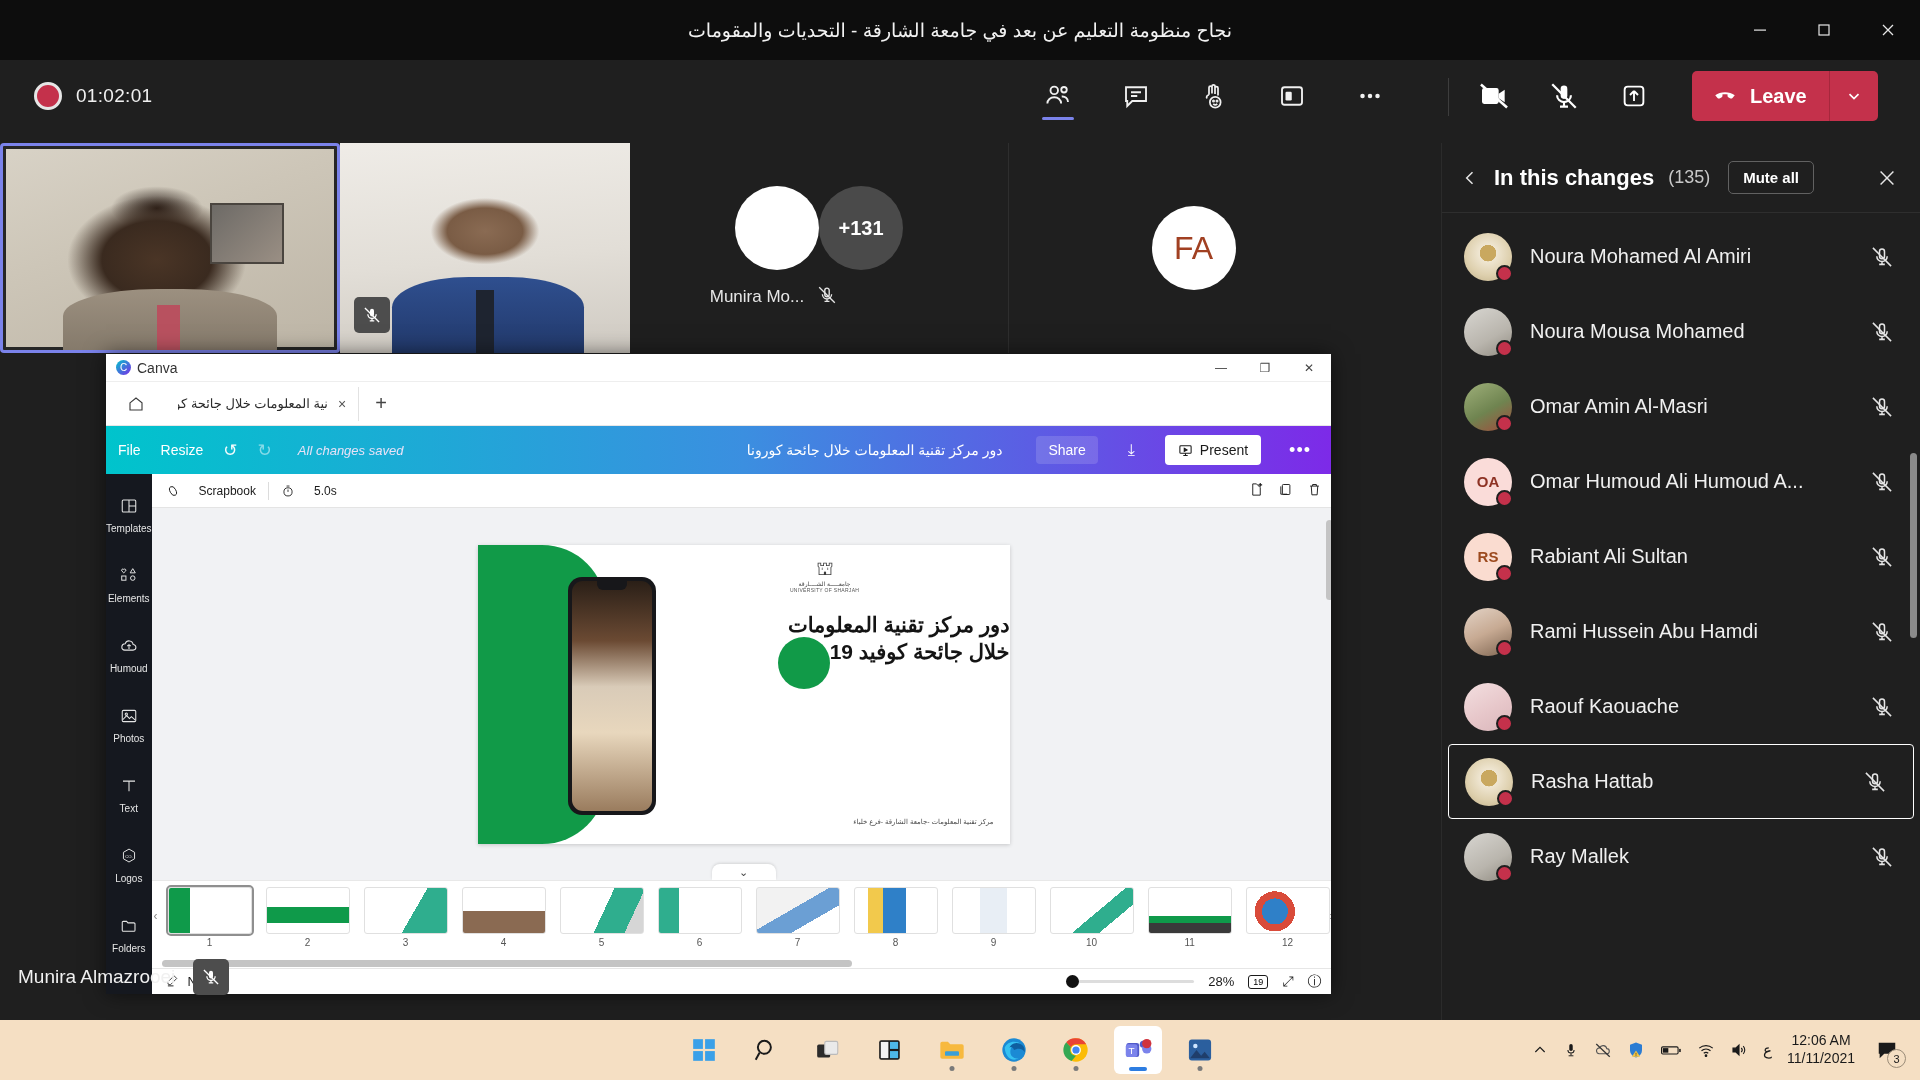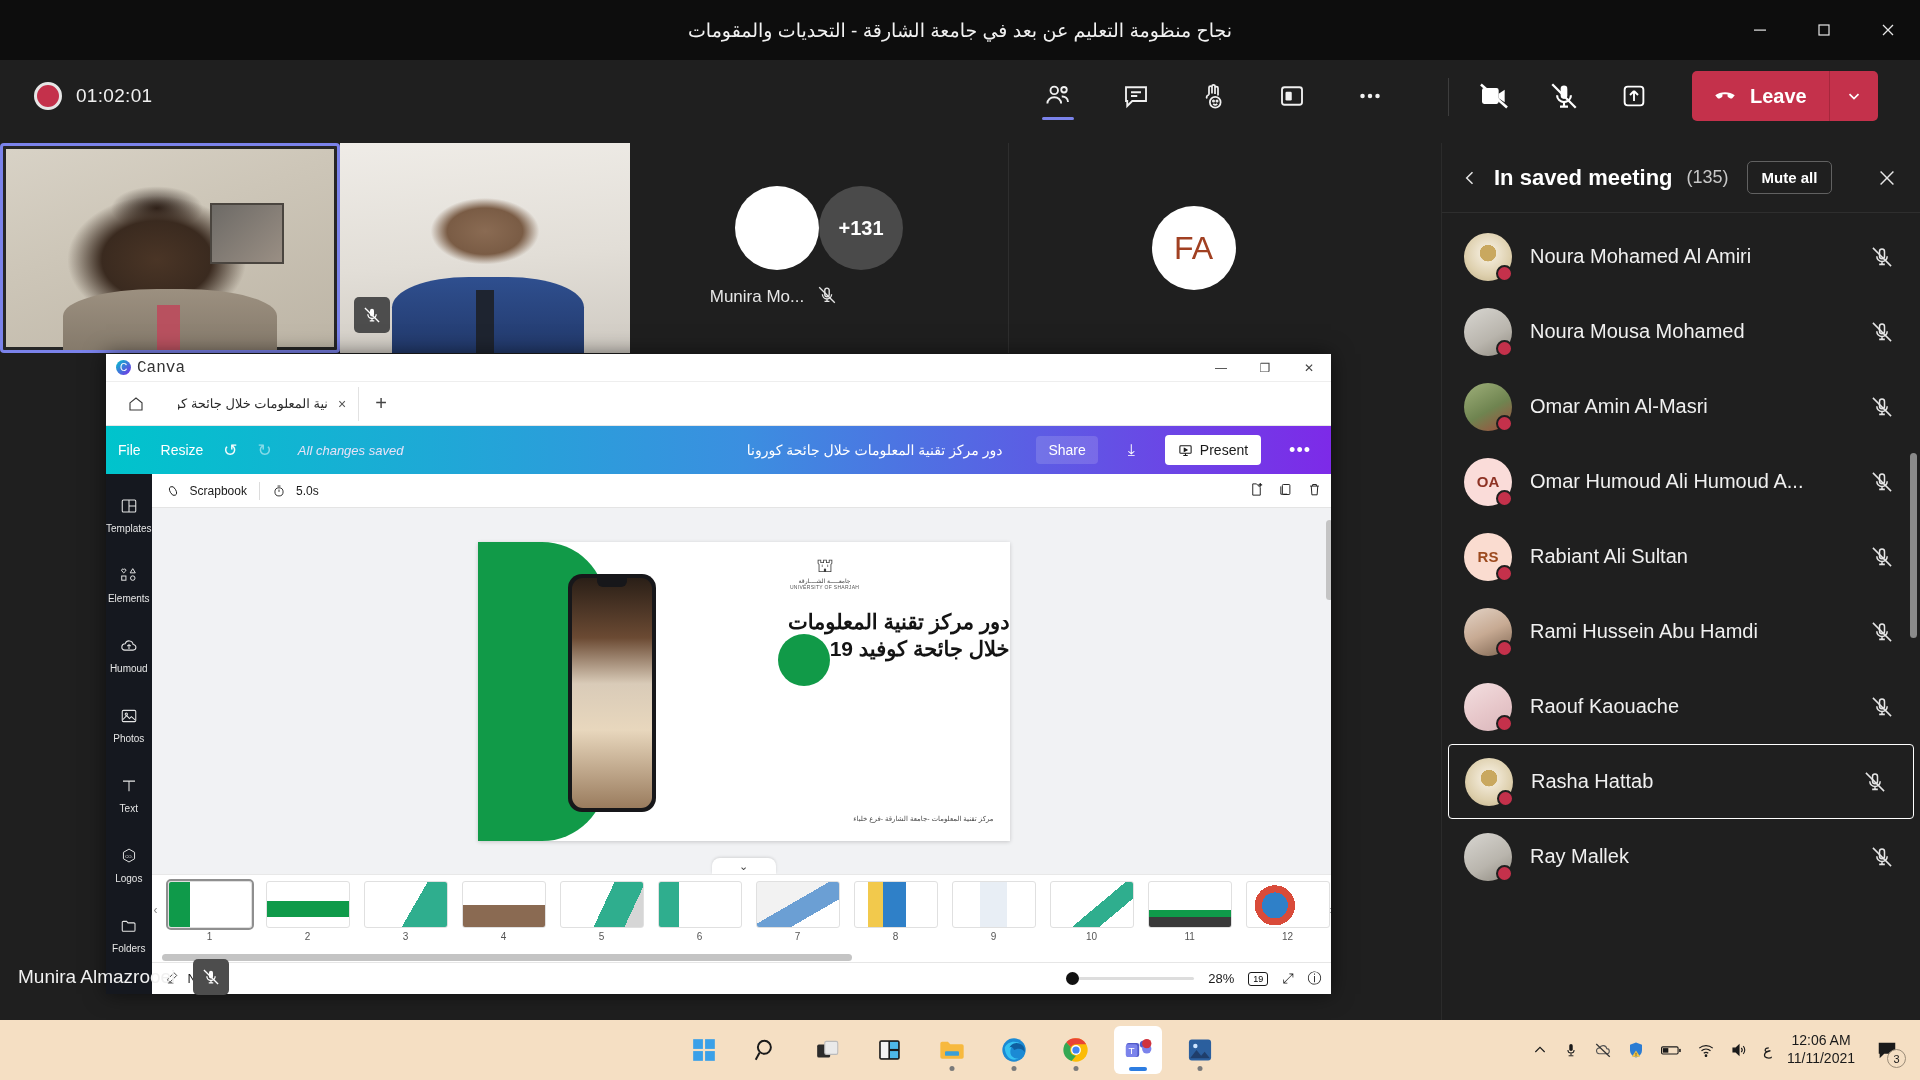--- a/index.html
+++ b/index.html
@@ -109,21 +109,21 @@
                   background:#8a8a8a; border-radius:4px; }
 
   
   #canva { position:absolute; left:106px; top:354px; width:1225px; height:640px;
            background:#fff; box-shadow:0 0 20px rgba(0,0,0,.55); overflow:hidden; }
   #cv-title { height:28px; background:#fff; display:flex; align-items:center; padding-left:10px;
               border-bottom:1px solid #eee; }
   #cv-logo { width:15px; height:15px; border-radius:50%;
              background:linear-gradient(135deg,#00c4cc,#7d2ae8); color:#fff; font-size:10px;
              display:flex; align-items:center; justify-content:center; margin-right:6px; }
-  #cv-app-name { font-size:16px; color:#333;font-family:Liberation Mono, monospace; }
+  #cv-app-name { font-size:14px; color:#333; }
   #cv-wc { margin-left:auto; display:flex; }
   .cvwc { width:44px; height:28px; display:flex; align-items:center; justify-content:center;
           color:#444; font-size:12px; }
   #cv-tabs { height:44px; background:#fff; display:flex; align-items:center;
              border-bottom:1px solid #e7e7e7; }
   #cv-home { width:60px; display:flex; align-items:center; justify-content:center; color:#3a3a3a; }
   #cv-tab { display:flex; align-items:center; gap:10px; padding:0 12px; height:34px;
             border-right:1px solid #e2e2e2; }
   #cv-tab-label { font-size:13px; color:#2b2b2b; direction:rtl; max-width:150px; overflow:hidden;
                   white-space:nowrap; }
@@ -142,21 +142,21 @@
   #cv-more { color:#fff; font-size:18px; padding:0 8px; letter-spacing:1px; }
   #cv-body { position:relative; height:520px; display:flex; }
   #cv-side { width:52px; background:#15181f; padding-top:6px; }
   .cv-side-item { height:70px; display:flex; flex-direction:column; align-items:center;
                   justify-content:center; gap:5px; color:#e6e6e6; }
   .cv-side-label { font-size:10px; }
   .cv-side-ico { font-size:17px; line-height:1; }
   #cv-main { flex:1; display:flex; flex-direction:column; background:#f1f2f4; }
   #cv-subbar { height:34px; background:#fff; display:flex; align-items:center; padding:0 14px;
                border-bottom:1px solid #e4e4e4; gap:12px; }
-  .cv-chip { display:flex; align-items:center; gap:10px; font-size:12px; color:#1a1a1a; }
+  .cv-chip { display:flex; align-items:center; gap:19px; font-size:12px; color:#1a1a1a; }
   #cv-chip-sep { width:1px; height:18px; background:#dcdcdc; }
   #cv-subbar-right { margin-left:auto; display:flex; gap:14px; color:#1a1a1a; font-size:14px; }
   #cv-canvas-area { flex:1; position:relative; overflow:hidden; background:#f1f2f4;
                     display:flex; align-items:center; justify-content:center; }
   #slide { width:532px; height:299px; background:#fff; position:relative; overflow:hidden;
            box-shadow:0 1px 4px rgba(0,0,0,.18); }
   #slide-green { position:absolute; left:0; top:0; width:128px; height:299px; background:#119a48;
                  border-radius:0 64px 64px 0; }
   #phone { position:absolute; left:90px; top:32px; width:88px; height:238px; background:#17171a;
            border-radius:14px; padding:4px; }
@@ -184,21 +184,21 @@
                gap:2px; border-top:1px solid #e8e8e8; position:relative; overflow:hidden; }
   .thumb-cell { width:96px; display:flex; flex-direction:column; align-items:center; gap:3px; }
   .thumb { width:84px; height:47px; border-radius:3px; border:1px solid #e0e0e0; position:relative;
            overflow:hidden; background:#fff; }
   .thumb.sel { outline:2px solid #8f8f8f; }
   .thumb-num { font-size:10px; color:#555; }
   #cv-thumbs-arrowL { position:absolute; left:2px; top:28px; font-size:12px; color:#888; }
   #cv-thumbs-arrowR { position:absolute; right:2px; top:28px; font-size:12px; color:#888; }
   #cv-hscroll { position:absolute; left:10px; bottom:1px; width:690px; height:7px; background:#c4c4c4;
                 border-radius:4px; }
-  #cv-footer { height:32px; background:#fff; border-top:1px solid #e6e6e6; display:flex;
+  #cv-footer { height:26px; background:#fff; border-top:1px solid #e6e6e6; display:flex;
                align-items:center; padding:0 14px; gap:10px; }
   #cv-notes { display:flex; align-items:center; gap:7px; font-size:13px; color:#1a1a1a; }
   #cv-zoom-wrap { margin-left:auto; display:flex; align-items:center; gap:14px; }
   #cv-zoom-track { width:128px; height:3px; background:#ddd; border-radius:2px; position:relative; }
   #cv-zoom-knob { position:absolute; left:0; top:-5px; width:13px; height:13px; border-radius:50%;
                   background:#111; }
   #cv-zoom-pct { font-size:13px; color:#1a1a1a; }
   .cv-foot-ico { font-size:14px; color:#1a1a1a; }
   #cv-page-badge { border:1.5px solid #1a1a1a; border-radius:3px; padding:1px 4px; font-size:9px; }
 
@@ -389,21 +389,21 @@
     </span>
   </div>
 
   <div id="panel">
     <div id="panel-header">
       <div id="panel-back">
         <svg width="20" height="20" viewBox="0 0 24 24" fill="none" stroke="#e6e6e6" stroke-width="1.8">
           <path d="M15 5l-7 7 7 7"></path>
         </svg>
       </div>
-      <span id="panel-title">In saved meeting</span>
+      <span id="panel-title">In this changes</span>
       <span id="panel-count">(135)</span>
       <button id="mute-all">Mute all</button>
       <div id="panel-close">
         <svg width="22" height="22" viewBox="0 0 24 24" fill="none" stroke="#e6e6e6" stroke-width="1.6">
           <path d="M5 5l14 14M19 5L5 19"></path>
         </svg>
       </div>
     </div>
     <div id="plist">
         <div class="prow">

